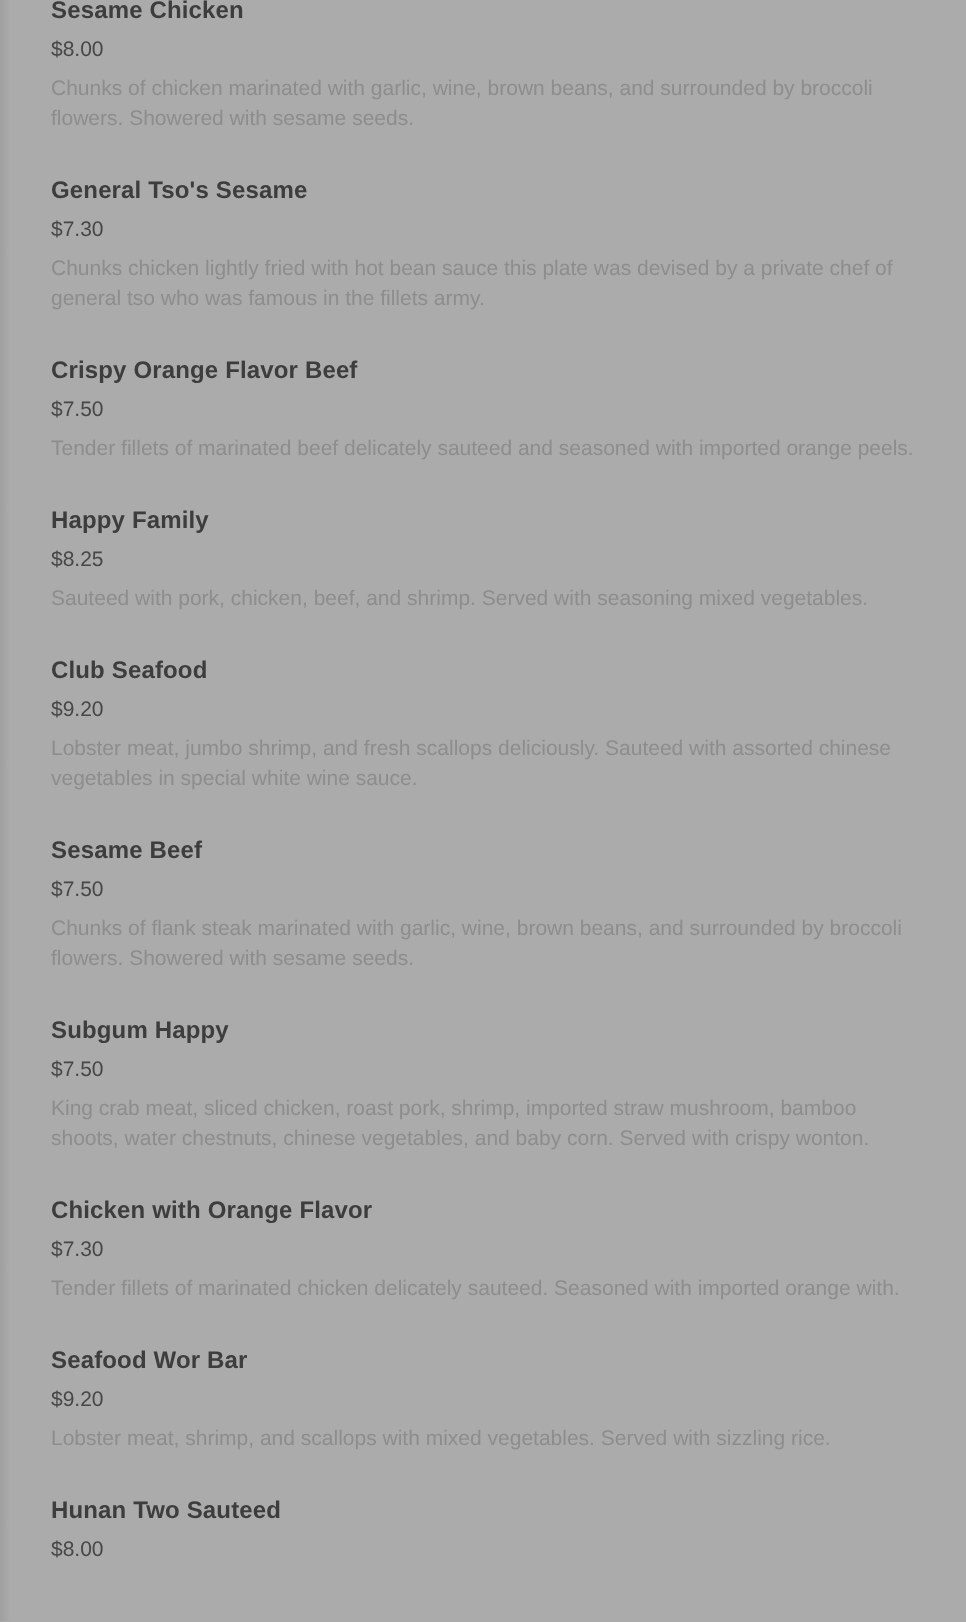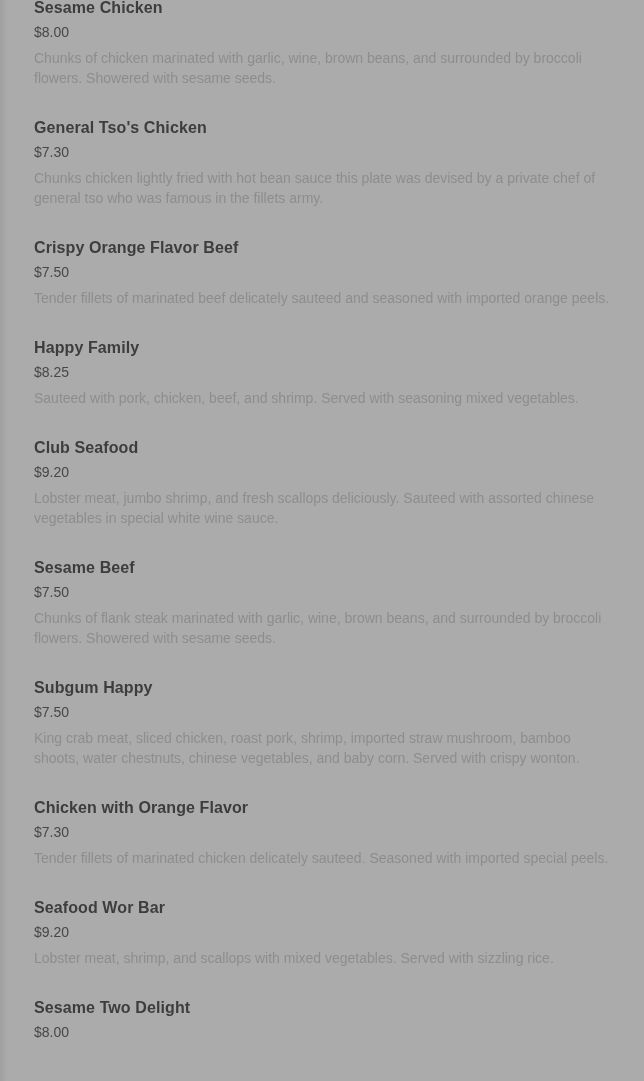--- a/index.html
+++ b/index.html
@@ -63,21 +63,21 @@
 <body>
 
 <div class="menu-list">
   <div class="menu-item">
     <div class="item-title">Sesame Chicken</div>
     <div class="item-price">$8.00</div>
     <div class="item-desc">Chunks of chicken marinated with garlic, wine, brown beans, and surrounded by broccoli flowers. Showered with sesame seeds.</div>
   </div>
 
   <div class="menu-item">
-    <div class="item-title">General Tso's Chicken</div>
+    <div class="item-title">General Tso's Sesame</div>
     <div class="item-price">$7.30</div>
     <div class="item-desc">Chunks chicken lightly fried with hot bean sauce this plate was devised by a private chef of general tso who was famous in the fillets army.</div>
   </div>
 
   <div class="menu-item">
     <div class="item-title">Crispy Orange Flavor Beef</div>
     <div class="item-price">$7.50</div>
     <div class="item-desc">Tender fillets of marinated beef delicately sauteed and seasoned with imported orange peels.</div>
   </div>
 
@@ -101,27 +101,27 @@
 
   <div class="menu-item">
     <div class="item-title">Subgum Happy</div>
     <div class="item-price">$7.50</div>
     <div class="item-desc">King crab meat, sliced chicken, roast pork, shrimp, imported straw mushroom, bamboo shoots, water chestnuts, chinese vegetables, and baby corn. Served with crispy wonton.</div>
   </div>
 
   <div class="menu-item">
     <div class="item-title">Chicken with Orange Flavor</div>
     <div class="item-price">$7.30</div>
-    <div class="item-desc">Tender fillets of marinated chicken delicately sauteed. Seasoned with imported special peels.</div>
+    <div class="item-desc">Tender fillets of marinated chicken delicately sauteed. Seasoned with imported orange with.</div>
   </div>
 
   <div class="menu-item">
     <div class="item-title">Seafood Wor Bar</div>
     <div class="item-price">$9.20</div>
     <div class="item-desc">Lobster meat, shrimp, and scallops with mixed vegetables. Served with sizzling rice.</div>
   </div>
 
   <div class="menu-item">
-    <div class="item-title">Sesame Two Delight</div>
+    <div class="item-title">Hunan Two Sauteed</div>
     <div class="item-price">$8.00</div>
 
   </div>
 </div>
 
 </body></html>

